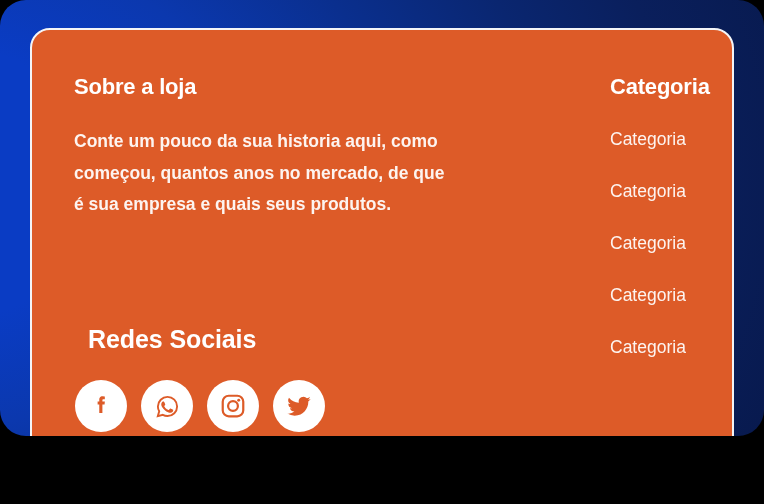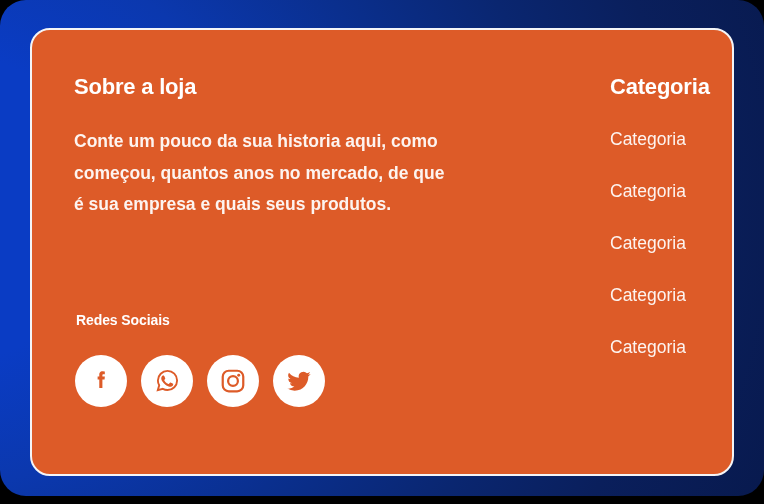--- a/index.html
+++ b/index.html
@@ -11,21 +11,21 @@
     width: 764px;
     height: 504px;
     overflow: hidden;
     font-family: "Liberation Sans", sans-serif;
   }
 
   
   .viewport {
     position: relative;
     width: 764px;
-    height: 496px;
+    height: 436px;
     box-sizing: border-box;
     border-radius: 26px;
     overflow: hidden;
     background:
       radial-gradient(120% 150% at -12% 42%,
         #0a3cc4 0%,
         #0a3cc4 22%,
         #0b38ae 38%,
         #0a2f8e 54%,
         #0a2670 70%,
@@ -82,24 +82,24 @@
   
   .col-social {
     position: absolute;
     left: 44px;
     top: 282px;
     width: 340px;
   }
 
   .social-title {
     color: #ffffff;
-    font-size: 14px;
+    font-size: 25px;
     font-weight: 700;
     letter-spacing: -0.1px;
-    margin: 0;
+    margin: 12px;
     line-height: 1.2;
   }
 
   .social-row {
     display: flex;
     align-items: center;
     gap: 14px;
     margin-top: 26px;
     margin-left: -1px;
   }

